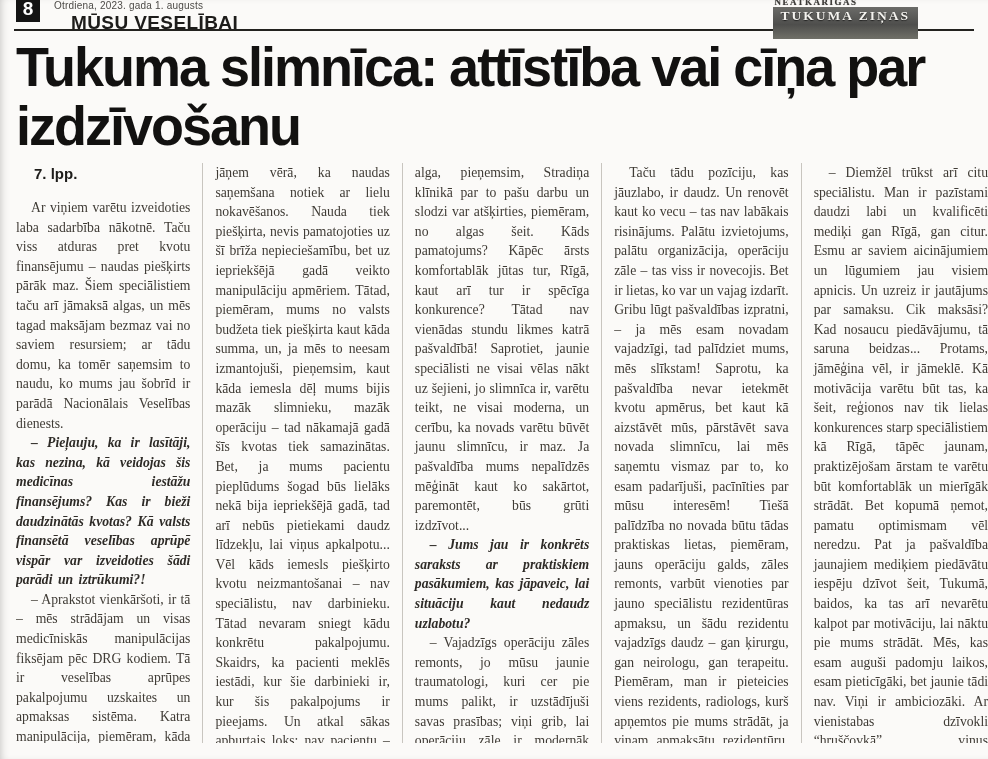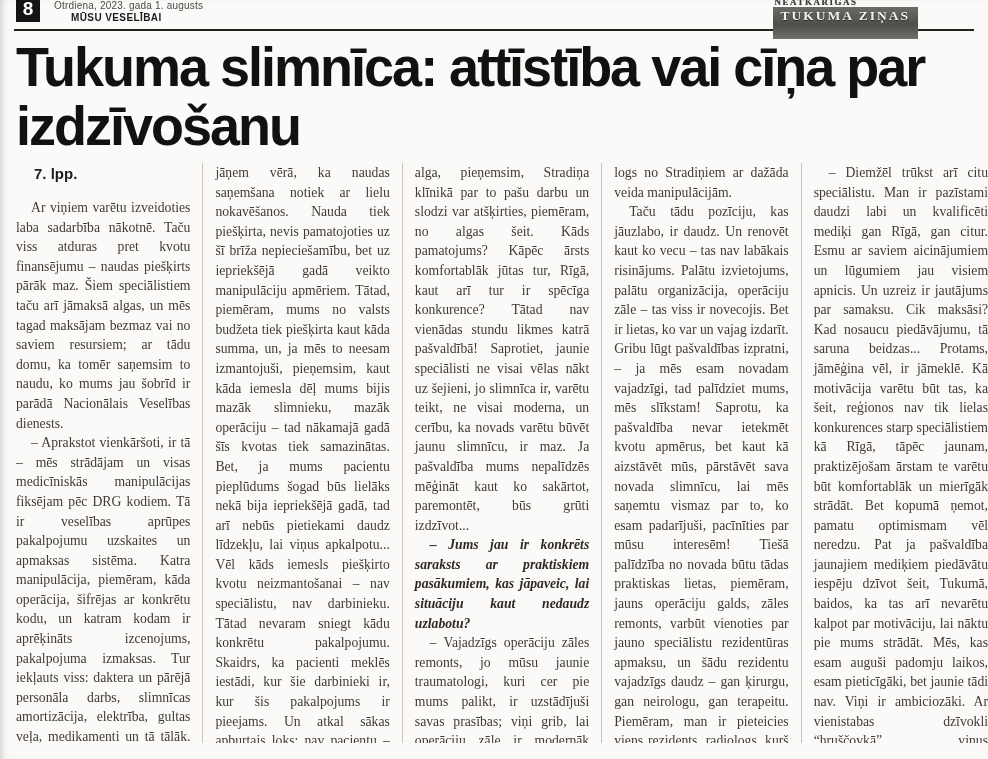--- a/index.html
+++ b/index.html
@@ -38,21 +38,21 @@
   .issue-date {
     font-family: "Liberation Sans", sans-serif;
     font-size: 10px;
     color: #4c4a46;
     padding-top: 1px;
     letter-spacing: .2px;
   }
   .section-title {
     font-family: "Liberation Sans", sans-serif;
     font-weight: 700;
-    font-size: 10px;
+    font-size: 19px;
     color: #1d1c1a;
     margin-top: 2px;
     letter-spacing: .4px;
     padding-left: 17px;
   }
   .masthead {
     position: absolute;
     right: 70px; top: -2px;
     text-align: left;
     line-height: 1;
@@ -156,32 +156,32 @@
   </header>
 
   <div class="top-rule"></div>
 
   <h1 class="headline">Tukuma slimnīca: attīstība vai cīņa par izdzīvošanu</h1>
 
   <div class="columns" id="columns">
       <div class="column">
         <div class="pageref">7. lpp.</div>
         <p class="body indent">Ar viņiem varētu izveidoties laba sadarbība nākotnē. Taču viss atduras pret kvotu finansējumu – naudas piešķirts pārāk maz. Šiem speciālistiem taču arī jāmaksā algas, un mēs tagad maksājam bezmaz vai no saviem resursiem; ar tādu domu, ka tomēr saņemsim to naudu, ko mums jau šobrīd ir parādā Nacionālais Veselības dienests.</p>
+        <p class="q indent">– Pieļauju, ka ir lasītāji, kas nezina, kā veidojas šis medicīnas iestāžu finansējums? Kas ir bieži daudzinātās kvotas? Kā valsts finansētā veselības aprūpē vispār var izveidoties šādi parādi un iztrūkumi?!</p>
         <p class="body indent">– Aprakstot vienkāršoti, ir tā – mēs strādājam un visas medicīniskās manipulācijas fiksējam pēc DRG kodiem. Tā ir veselības aprūpes pakalpojumu uzskaites un apmaksas sistēma. Katra manipulācija, piemēram, kāda operācija, šifrējas ar konkrētu kodu, un katram kodam ir aprēķināts izcenojums, pakalpojuma izmaksas. Tur iekļauts viss: daktera un pārējā personāla darbs, slimnīcas amortizācija, elektrība, gultas veļa, medikamenti un tā tālāk. Un uz šī pamata tiek aprēķināts valsts finansējums medicīnai. Tikai lieta tāda, ka šie izcenojumi ir aprēķināti, es pat nezinu, kurā gadā, – nu ļoti sen, līdz ar to pilnīgi neatbilst pašreizējai</p>
       </div>
       <div class="column">
         <p class="body">jāņem vērā, ka naudas saņemšana notiek ar lielu nokavēšanos. Nauda tiek piešķirta, nevis pamatojoties uz šī brīža nepieciešamību, bet uz iepriekšējā gadā veikto manipulāciju apmēriem. Tātad, piemēram, mums no valsts budžeta tiek piešķirta kaut kāda summa, un, ja mēs to neesam izmantojuši, pieņemsim, kaut kāda iemesla dēļ mums bijis mazāk slimnieku, mazāk operāciju – tad nākamajā gadā šīs kvotas tiek samazinātas. Bet, ja mums pacientu pieplūdums šogad būs lielāks nekā bija iepriekšējā gadā, tad arī nebūs pietiekami daudz līdzekļu, lai viņus apkalpotu... Vēl kāds iemesls piešķirto kvotu neizmantošanai – nav speciālistu, nav darbinieku. Tātad nevaram sniegt kādu konkrētu pakalpojumu. Skaidrs, ka pacienti meklēs iestādi, kur šie darbinieki ir, kur šis pakalpojums ir pieejams. Un atkal sākas apburtais loks: nav pacientu – nav manipulāciju un atkal nākamajā gadā kvotas tiek samazinātas. Un tā – gadu no gada...</p>
       </div>
       <div class="column">
         <p class="body">alga, pieņemsim, Stradiņa klīnikā par to pašu darbu un slodzi var atšķirties, piemēram, no algas šeit. Kāds pamatojums? Kāpēc ārsts komfortablāk jūtas tur, Rīgā, kaut arī tur ir spēcīga konkurence? Tātad nav vienādas stundu likmes katrā pašvaldībā! Saprotiet, jaunie speciālisti ne visai vēlas nākt uz šejieni, jo slimnīca ir, varētu teikt, ne visai moderna, un cerību, ka novads varētu būvēt jaunu slimnīcu, ir maz. Ja pašvaldība mums nepalīdzēs mēģināt kaut ko sakārtot, paremontēt, būs grūti izdzīvot...</p>
         <p class="q indent">– Jums jau ir konkrēts saraksts ar praktiskiem pasākumiem, kas jāpaveic, lai situāciju kaut nedaudz uzlabotu?</p>
         <p class="body indent">– Vajadzīgs operāciju zāles remonts, jo mūsu jaunie traumatologi, kuri cer pie mums palikt, ir uzstādījuši savas prasības; viņi grib, lai operāciju zāle ir modernāk aprīkota. Tagad viņi ir jauni, strādāt griboši, viens jau sertificēts, divi – saņems sertifikātus drīzumā; es pat ceru, ka viņi pārtrauks savas prakses pārējās vietās un paliks tikai pie mums. Bet viņiem vajag platību, kur strādāt, normālus, modernus darba apstākļus. Ja reiz viņi mūs izvēlējušies un solījuši te palikt, tad vēlas arī no mūsu puses kādu pretimnākšanu. Šaubos, vai mēs to pavilksim ar saviem spēkiem un ar esošo finansējuma sistēmu. Vajadzīgs universālais operāciju</p>
       </div>
       <div class="column">
-        <p class="body">logs no Stradiņiem ar dažāda veida manipulācijām.</p>
         <p class="body indent">Taču tādu pozīciju, kas jāuzlabo, ir daudz. Un renovēt kaut ko vecu – tas nav labākais risinājums. Palātu izvietojums, palātu organizācija, operāciju zāle – tas viss ir novecojis. Bet ir lietas, ko var un vajag izdarīt. Gribu lūgt pašvaldības izpratni, – ja mēs esam novadam vajadzīgi, tad palīdziet mums, mēs slīkstam! Saprotu, ka pašvaldība nevar ietekmēt kvotu apmērus, bet kaut kā aizstāvēt mūs, pārstāvēt sava novada slimnīcu, lai mēs saņemtu vismaz par to, ko esam padarījuši, pacīnīties par mūsu interesēm! Tiešā palīdzība no novada būtu tādas praktiskas lietas, piemēram, jauns operāciju galds, zāles remonts, varbūt vienoties par jauno speciālistu rezidentūras apmaksu, un šādu rezidentu vajadzīgs daudz – gan ķirurgu, gan neirologu, gan terapeitu. Piemēram, man ir pieteicies viens rezidents, radiologs, kurš apņemtos pie mums strādāt, ja viņam apmaksātu rezidentūru, tie ir 25 000 eiro piecos gados. Lūgšu vadību un pašvaldību izskatīt šādu iespēju, jo mūsu speciālisti noveco, vēl trīs, četri gadi, un daudzi jau būs aizgājuši pensijā.</p>
       </div>
       <div class="column">
         <p class="body indent">– Diemžēl trūkst arī citu speciālistu. Man ir pazīstami daudzi labi un kvalificēti mediķi gan Rīgā, gan citur. Esmu ar saviem aicinājumiem un lūgumiem jau visiem apnicis. Un uzreiz ir jautājums par samaksu. Cik maksāsi? Kad nosaucu piedāvājumu, tā saruna beidzas... Protams, jāmēģina vēl, ir jāmeklē. Kā motivācija varētu būt tas, ka šeit, reģionos nav tik lielas konkurences starp speciālistiem kā Rīgā, tāpēc jaunam, praktizējošam ārstam te varētu būt komfortablāk un mierīgāk strādāt. Bet kopumā ņemot, pamatu optimismam vēl neredzu. Pat ja pašvaldība jaunajiem mediķiem piedāvātu iespēju dzīvot šeit, Tukumā, baidos, ka tas arī nevarētu kalpot par motivāciju, lai nāktu pie mums strādāt. Mēs, kas esam auguši padomju laikos, esam pieticīgāki, bet jaunie tādi nav. Viņi ir ambiciozāki. Ar vienistabas dzīvokli “hruščovkā” viņus neiekārdināt. Mūsu slimnīca nav prestiža. Alga nav liela. Es neesmu redzējis šos pašvaldības dzīvojamā fonda dzīvokļus, bet baidos, ka tas nebūs izšķirošais faktors, lai piesaistītu ambiciozu medicīnas speciālistu... Taču es ceru, ka izdosies kopīgiem spēkiem rast risinājumu šai situācijai, lai Tukuma slimnīca, ko uzskatu par savām mājām, atkal uzplaukst.</p>
       </div>
     </div>
 
 </div>
 
 </body></html>

